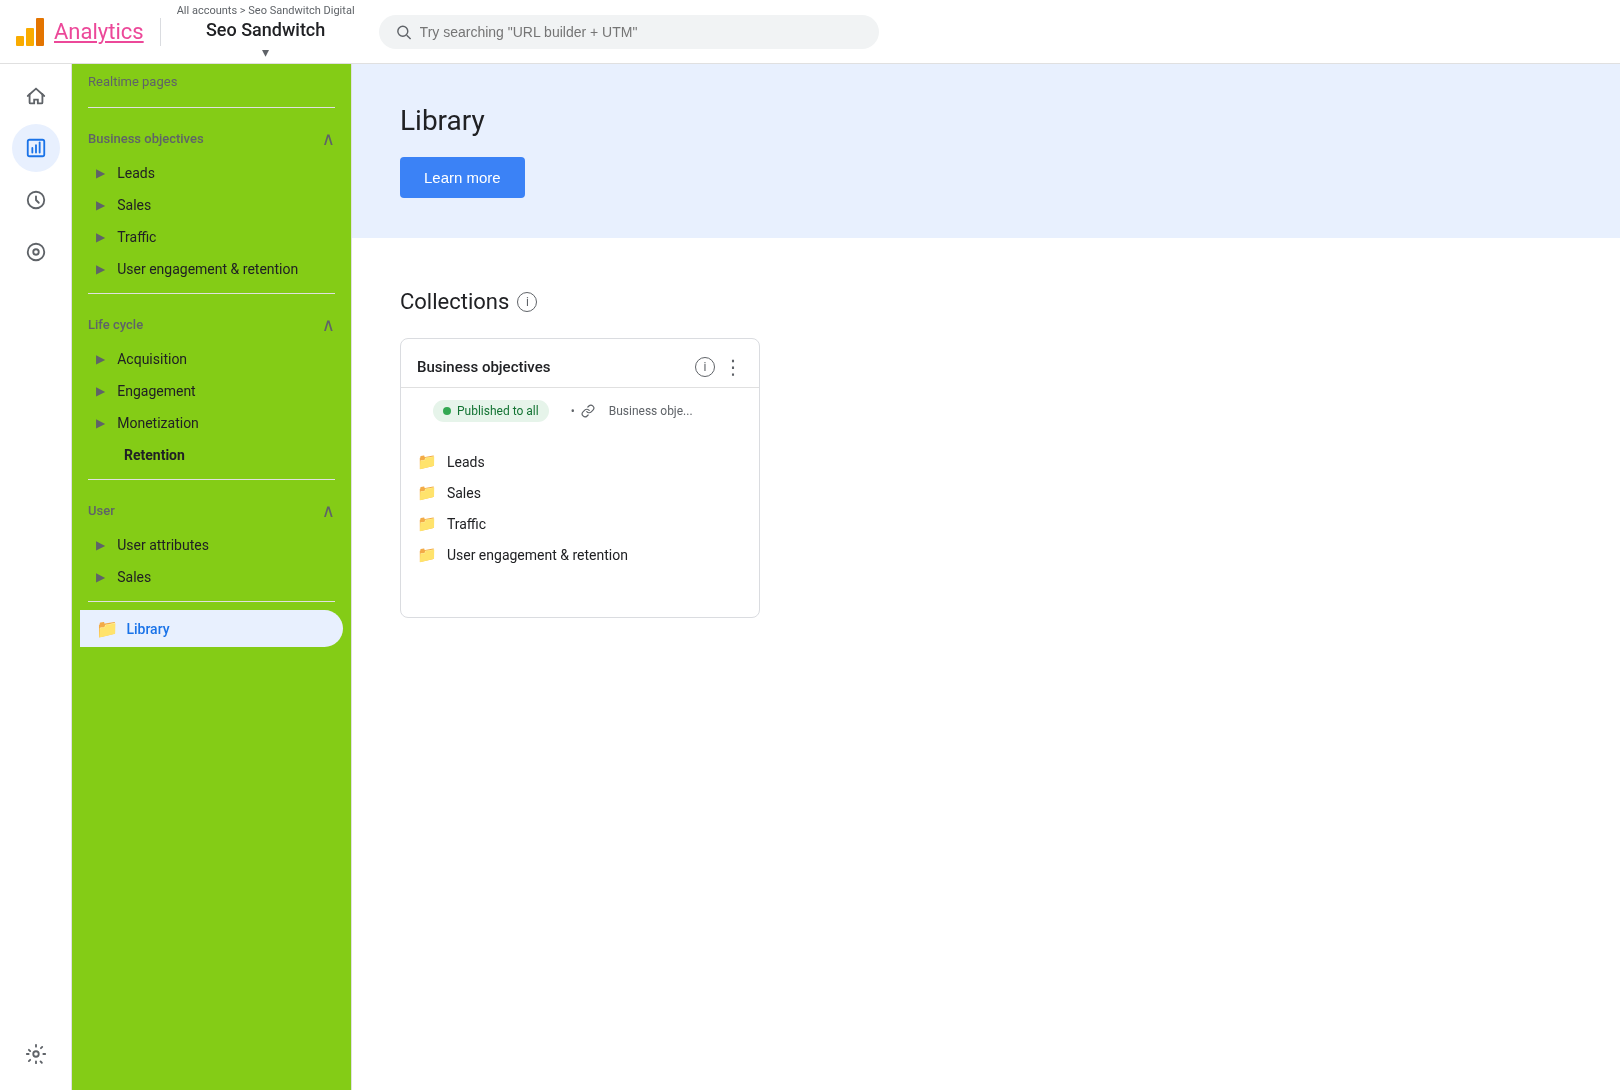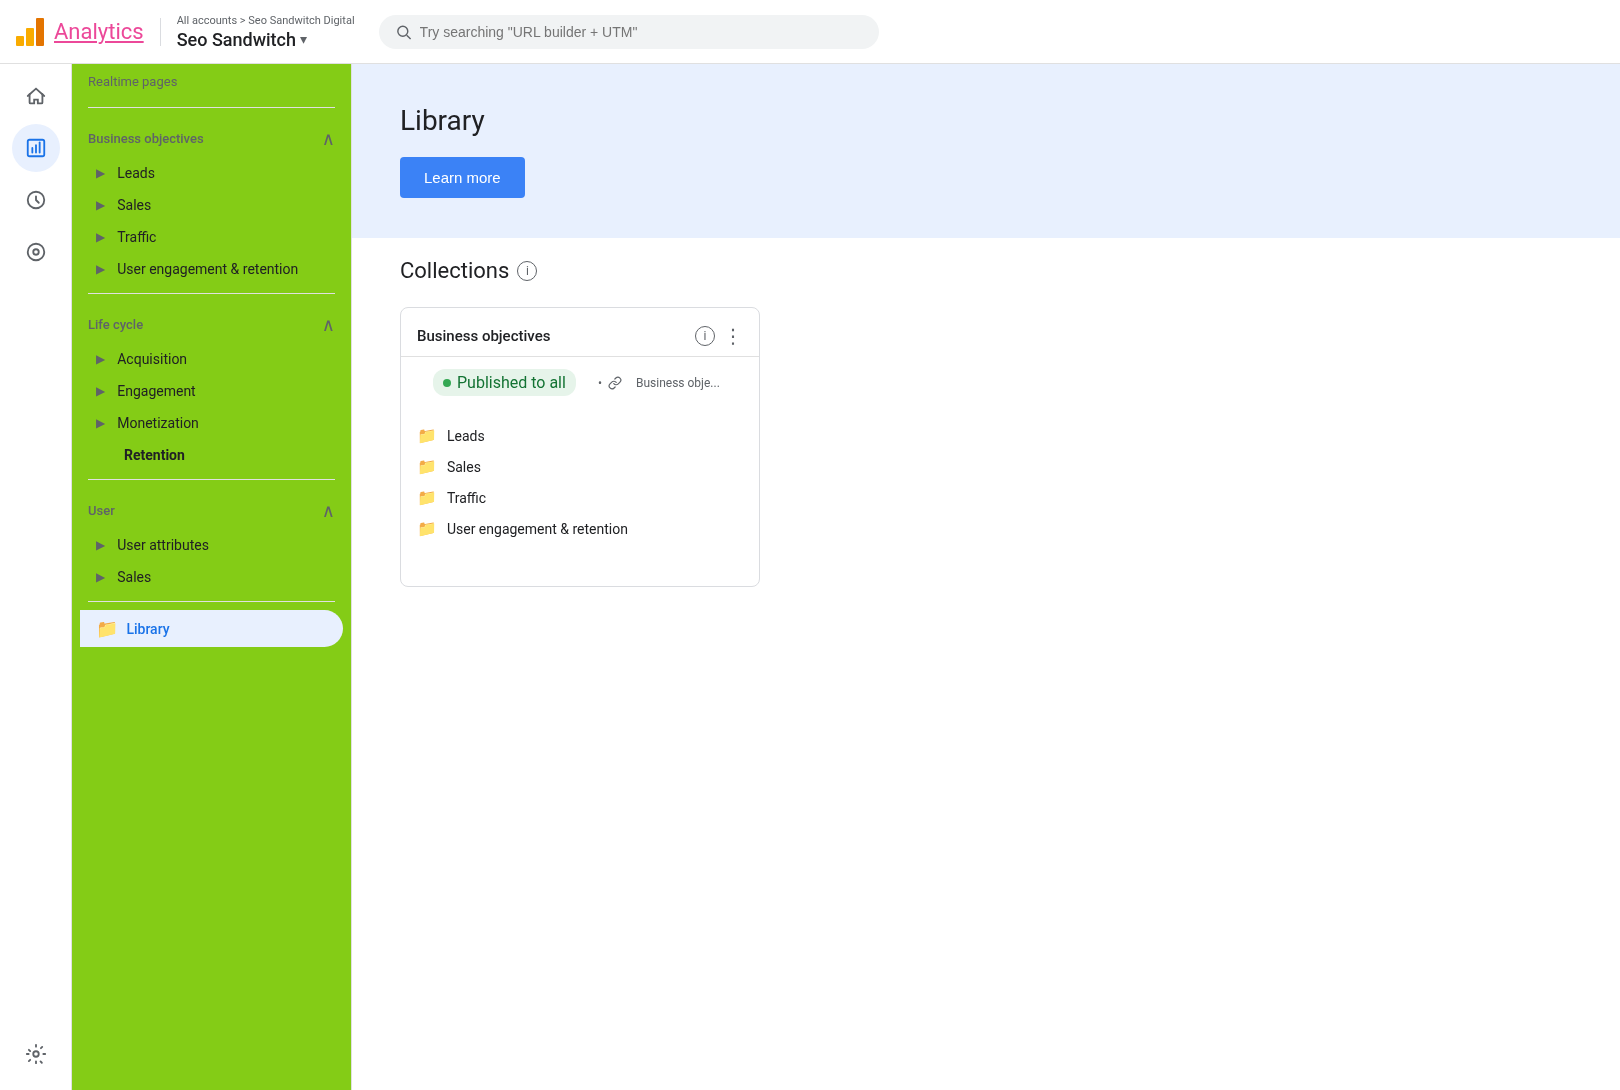--- a/index.html
+++ b/index.html
@@ -54,20 +54,21 @@
       color: #5f6368;
     }
     .header-property {
       display: flex;
       align-items: center;
       gap: 4px;
       font-size: 18px;
       font-weight: 500;
       color: #202124;
       cursor: pointer;
+      flex-direction: column;
     }
     .chevron-down {
       font-size: 14px;
       color: #5f6368;
     }
     .header-search {
       display: flex;
       align-items: center;
       background: #f1f3f4;
       border-radius: 24px;
@@ -222,21 +223,21 @@
       border: none;
       border-radius: 4px;
       padding: 12px 24px;
       font-size: 15px;
       font-weight: 500;
       cursor: pointer;
     }
 
     
     .collections-section {
-      padding: 20px 48px;
+      padding: 51px 48px;
     }
     .collections-header {
       display: flex;
       align-items: center;
       gap: 8px;
       margin-bottom: 24px;
     }
     .collections-title {
       font-size: 22px;
       font-weight: 400;
@@ -304,21 +305,21 @@
       align-items: center;
       gap: 8px;
     }
     .biz-card-badge {
       display: flex;
       align-items: center;
       gap: 6px;
       background: #e6f4ea;
       border-radius: 12px;
       padding: 4px 10px;
-      font-size: 16px;
+      font-size: 12px;
       color: #137333;
       margin: 8px 16px;
     }
     .badge-dot {
       width: 8px;
       height: 8px;
       border-radius: 50%;
       background: #34a853;
     }
     .biz-card-subtitle {

